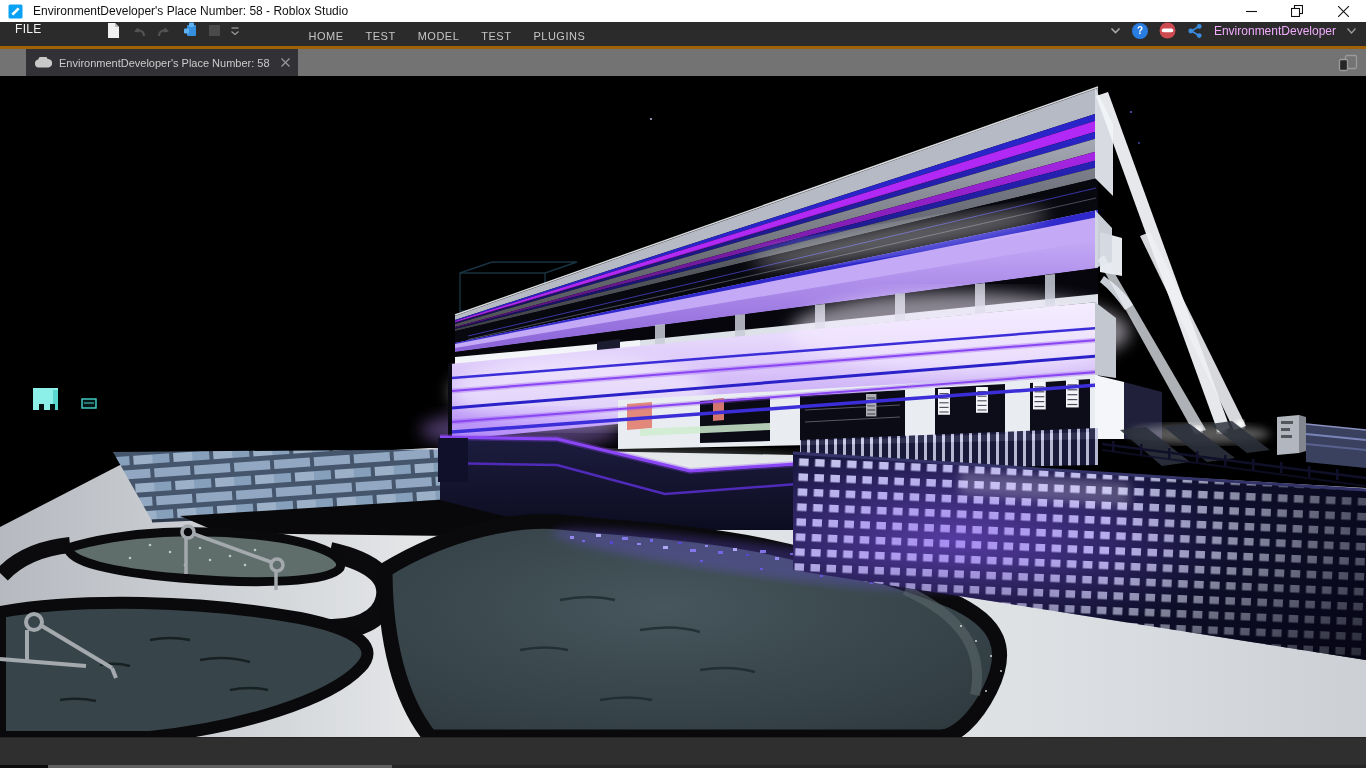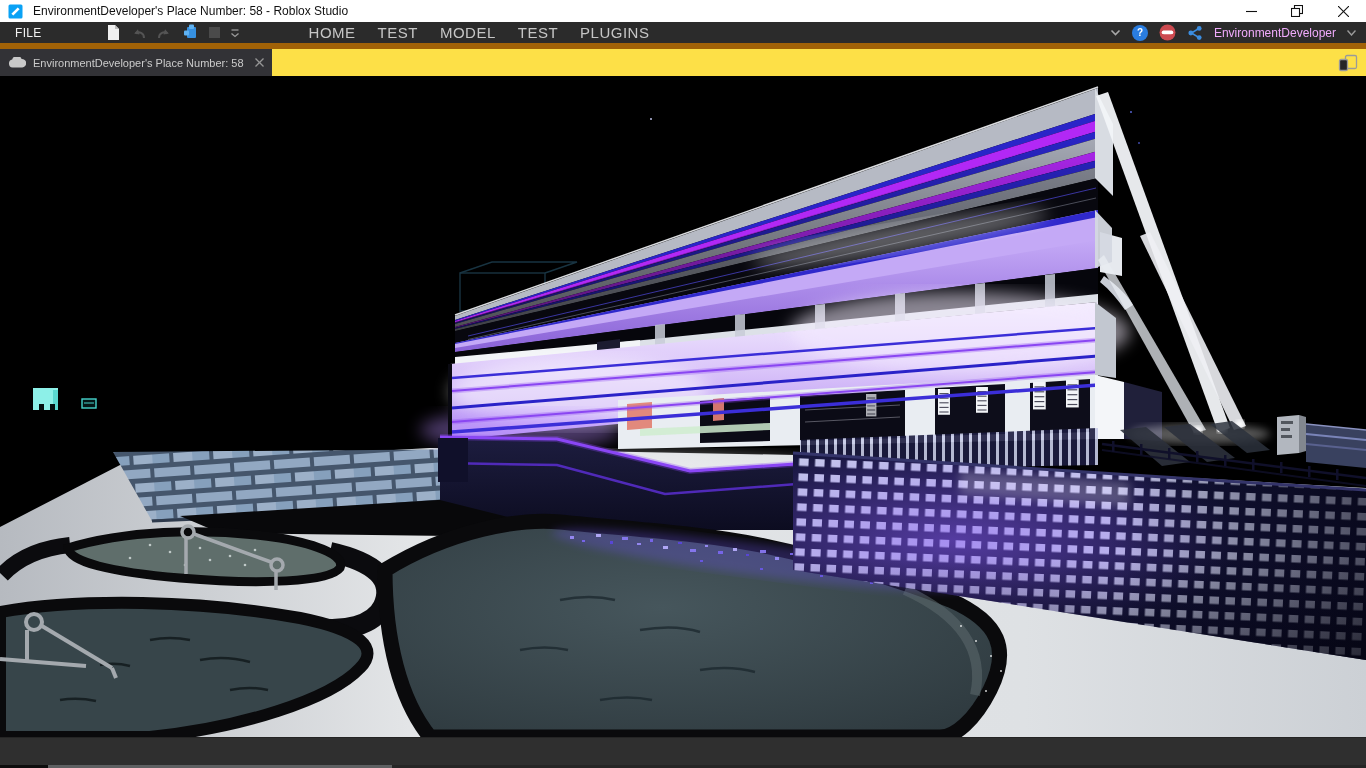--- a/index.html
+++ b/index.html
@@ -4,31 +4,31 @@
 <style>
   html,body{margin:0;padding:0;background:#000;}
   .app{position:relative;width:1366px;height:768px;overflow:hidden;
        font-family:Liberation Sans, sans-serif;background:#000;}
   
   .titlebar{height:22px;background:#ffffff;display:flex;align-items:center;padding-left:8px;}
   .titlebar .title{font-size:12px;color:#111;margin-left:10px;white-space:nowrap;}
   .win-controls{margin-left:auto;display:flex;height:100%;}
   .win-btn{width:46px;height:100%;display:flex;align-items:center;justify-content:center;cursor:default;}
   
-  .menubar{height:27px;background:#2b2b2b;display:flex;align-items:center;border-bottom:6px solid #a16207;box-sizing:border-box;gap:42px;}
+  .menubar{height:27px;background:#2b2b2b;display:flex;align-items:flex-start;border-bottom:3px solid #a16207;box-sizing:border-box;gap:42px;}
   .file-btn{color:#f2f2f2;font-size:12px;padding:0 15px;letter-spacing:.3px;}
   .qat{display:flex;align-items:center;gap:9px;margin-left:6px;}
   .ribbon-tabs{display:flex;align-items:center;margin-left:16px;}
-  .ribbon-tabs span{font-size:15px;color:#c6c6c6;margin:16px 11px;letter-spacing:.5px;}
+  .ribbon-tabs span{font-size:11px;color:#c6c6c6;margin:8px 11px;letter-spacing:.5px;}
   .menubar-right{margin-left:auto;display:flex;align-items:center;gap:11px;padding-right:10px;}
   .username{font-size:12px;color:#f0abfc;}
   .icon-circle{width:16px;height:16px;border-radius:50%;display:flex;align-items:center;justify-content:center;}
   .help-circle{background:#2a7de0;color:#fff;font-size:10px;font-weight:bold;}
   
-  .doctabbar{height:27px;background:#fde047;display:flex;align-items:stretch;}
+  .doctabbar{height:27px;background:#737373;display:flex;align-items:stretch;padding-left:26px;}
   .doc-tab{width:272px;background:#323236;display:flex;align-items:center;padding:0 8px;gap:7px;box-sizing:border-box;}
   .doc-tab .label{font-size:11px;color:#cbcbcb;white-space:nowrap;overflow:hidden;}
   .tab-close{margin-left:4px;display:flex;align-items:center;}
   .device-btn{margin-left:auto;display:flex;align-items:center;padding-right:8px;}
   
   .viewport{position:relative;height:661px;background:#000;}
   .viewport svg{display:block;}
   
   .bottombar{height:28px;background:#2f2f2f;border-top:1px solid #242424;box-sizing:border-box;}
   .bottomstrip{position:relative;height:3px;background:#0d0d0d;}

